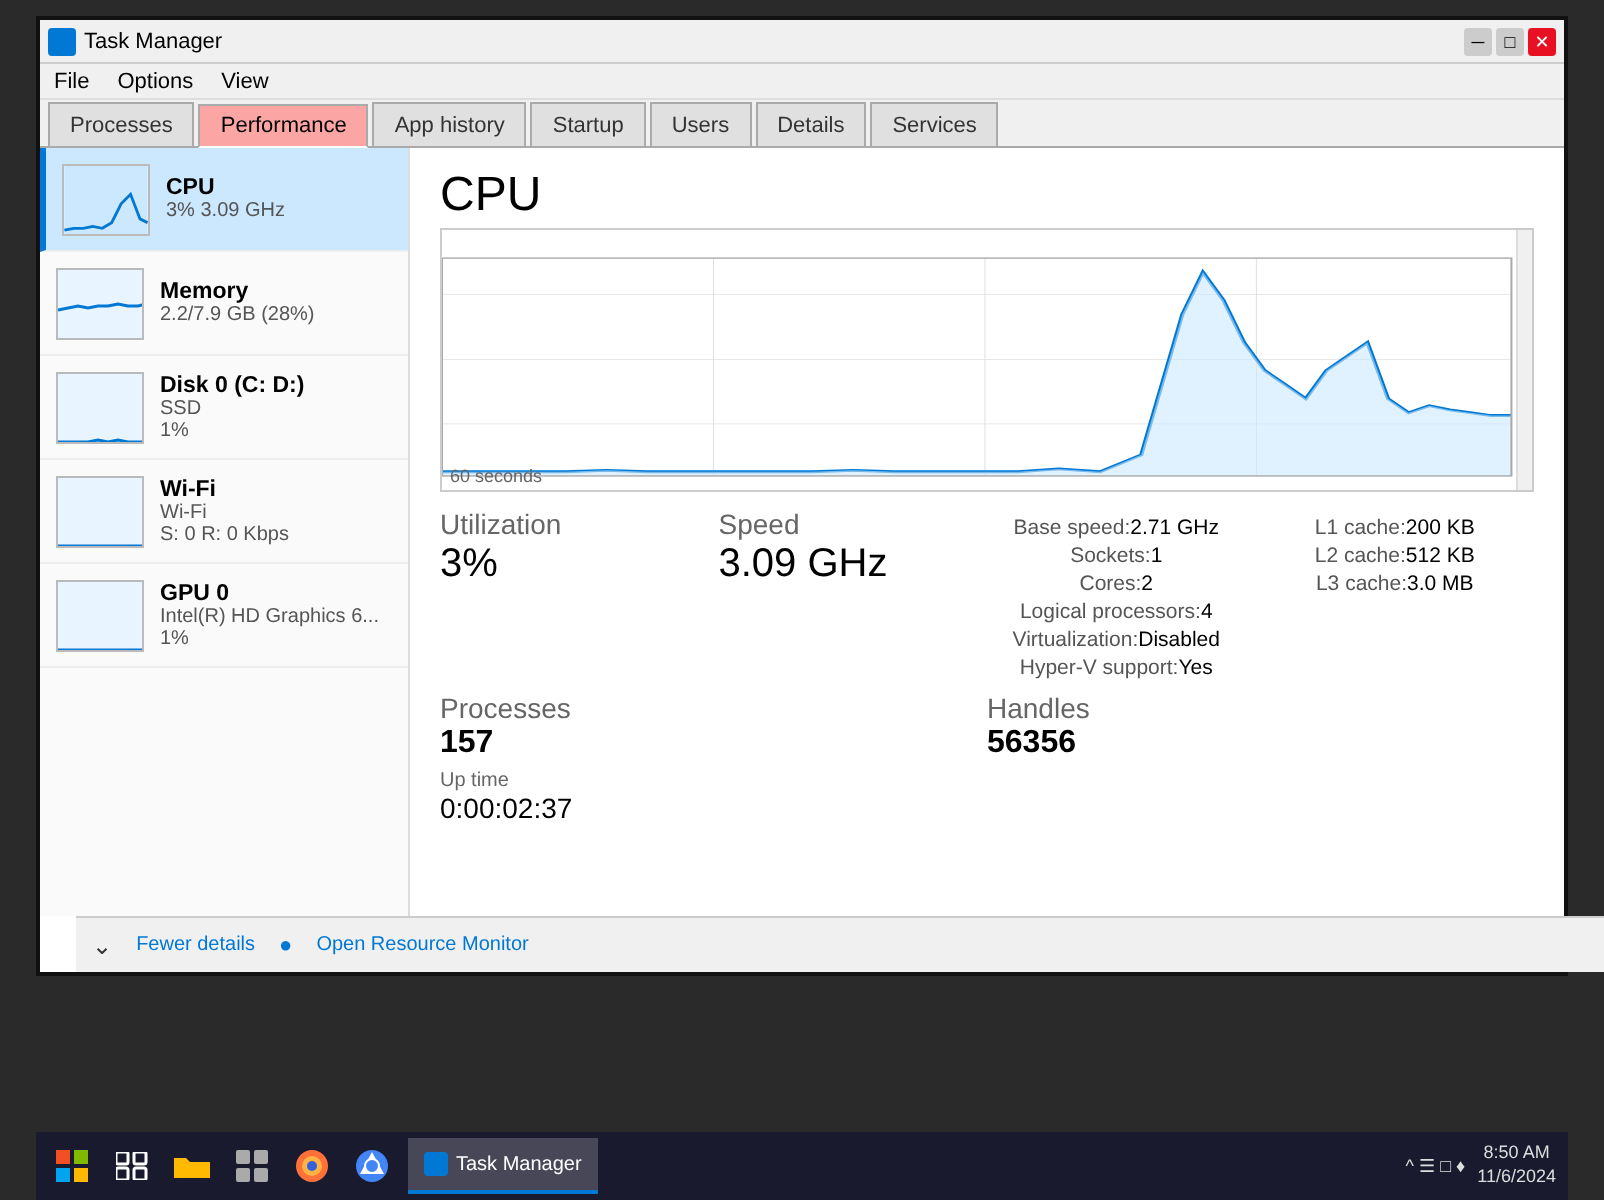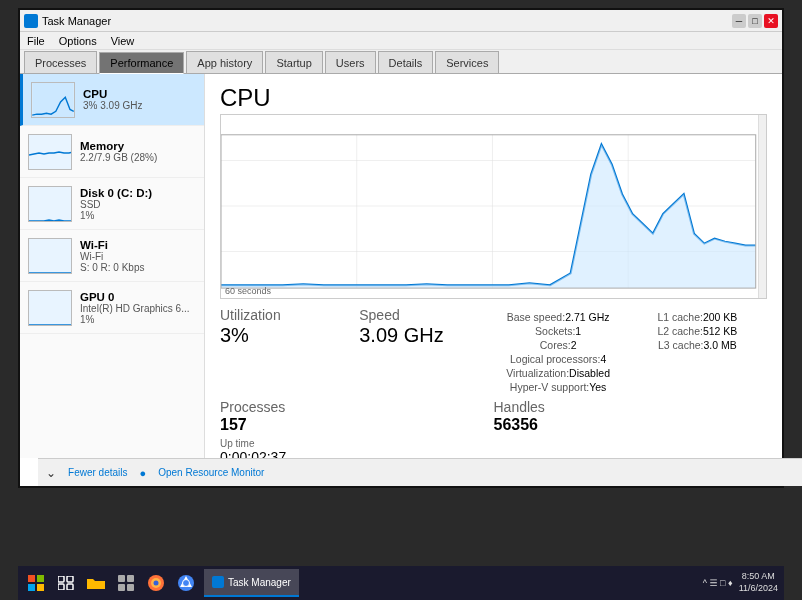--- a/index.html
+++ b/index.html
@@ -105,21 +105,21 @@
       font-size: 11px;
       display: flex;
       align-items: center;
       cursor: pointer;
       background: #e0e0e0;
       border: 1px solid #aaa;
       border-bottom: none;
       color: #333;
     }
     .tab.active {
-      background: #737373;
+      background: #fca5a5;
       border-bottom: 1px solid #fff;
       margin-bottom: -1px;
       color: #000;
       font-weight: 500;
     }
 
     
     .main-content {
       display: flex;
       height: calc(480px - 22px - 18px - 24px - 32px);
@@ -189,21 +189,21 @@
     }
     .panel-title {
       font-size: 24px;
       font-weight: 300;
       color: #000;
       margin-bottom: 2px;
     }
     .graph-area {
       background: #ffffff;
       border: 1px solid #ccc;
-      height: 185px;
+      height: 132px;
       position: relative;
       margin-bottom: 8px;
     }
     .graph-label-top {
       position: absolute;
       top: 2px;
       left: 4px;
       font-size: 9px;
       color: #666;
     }

